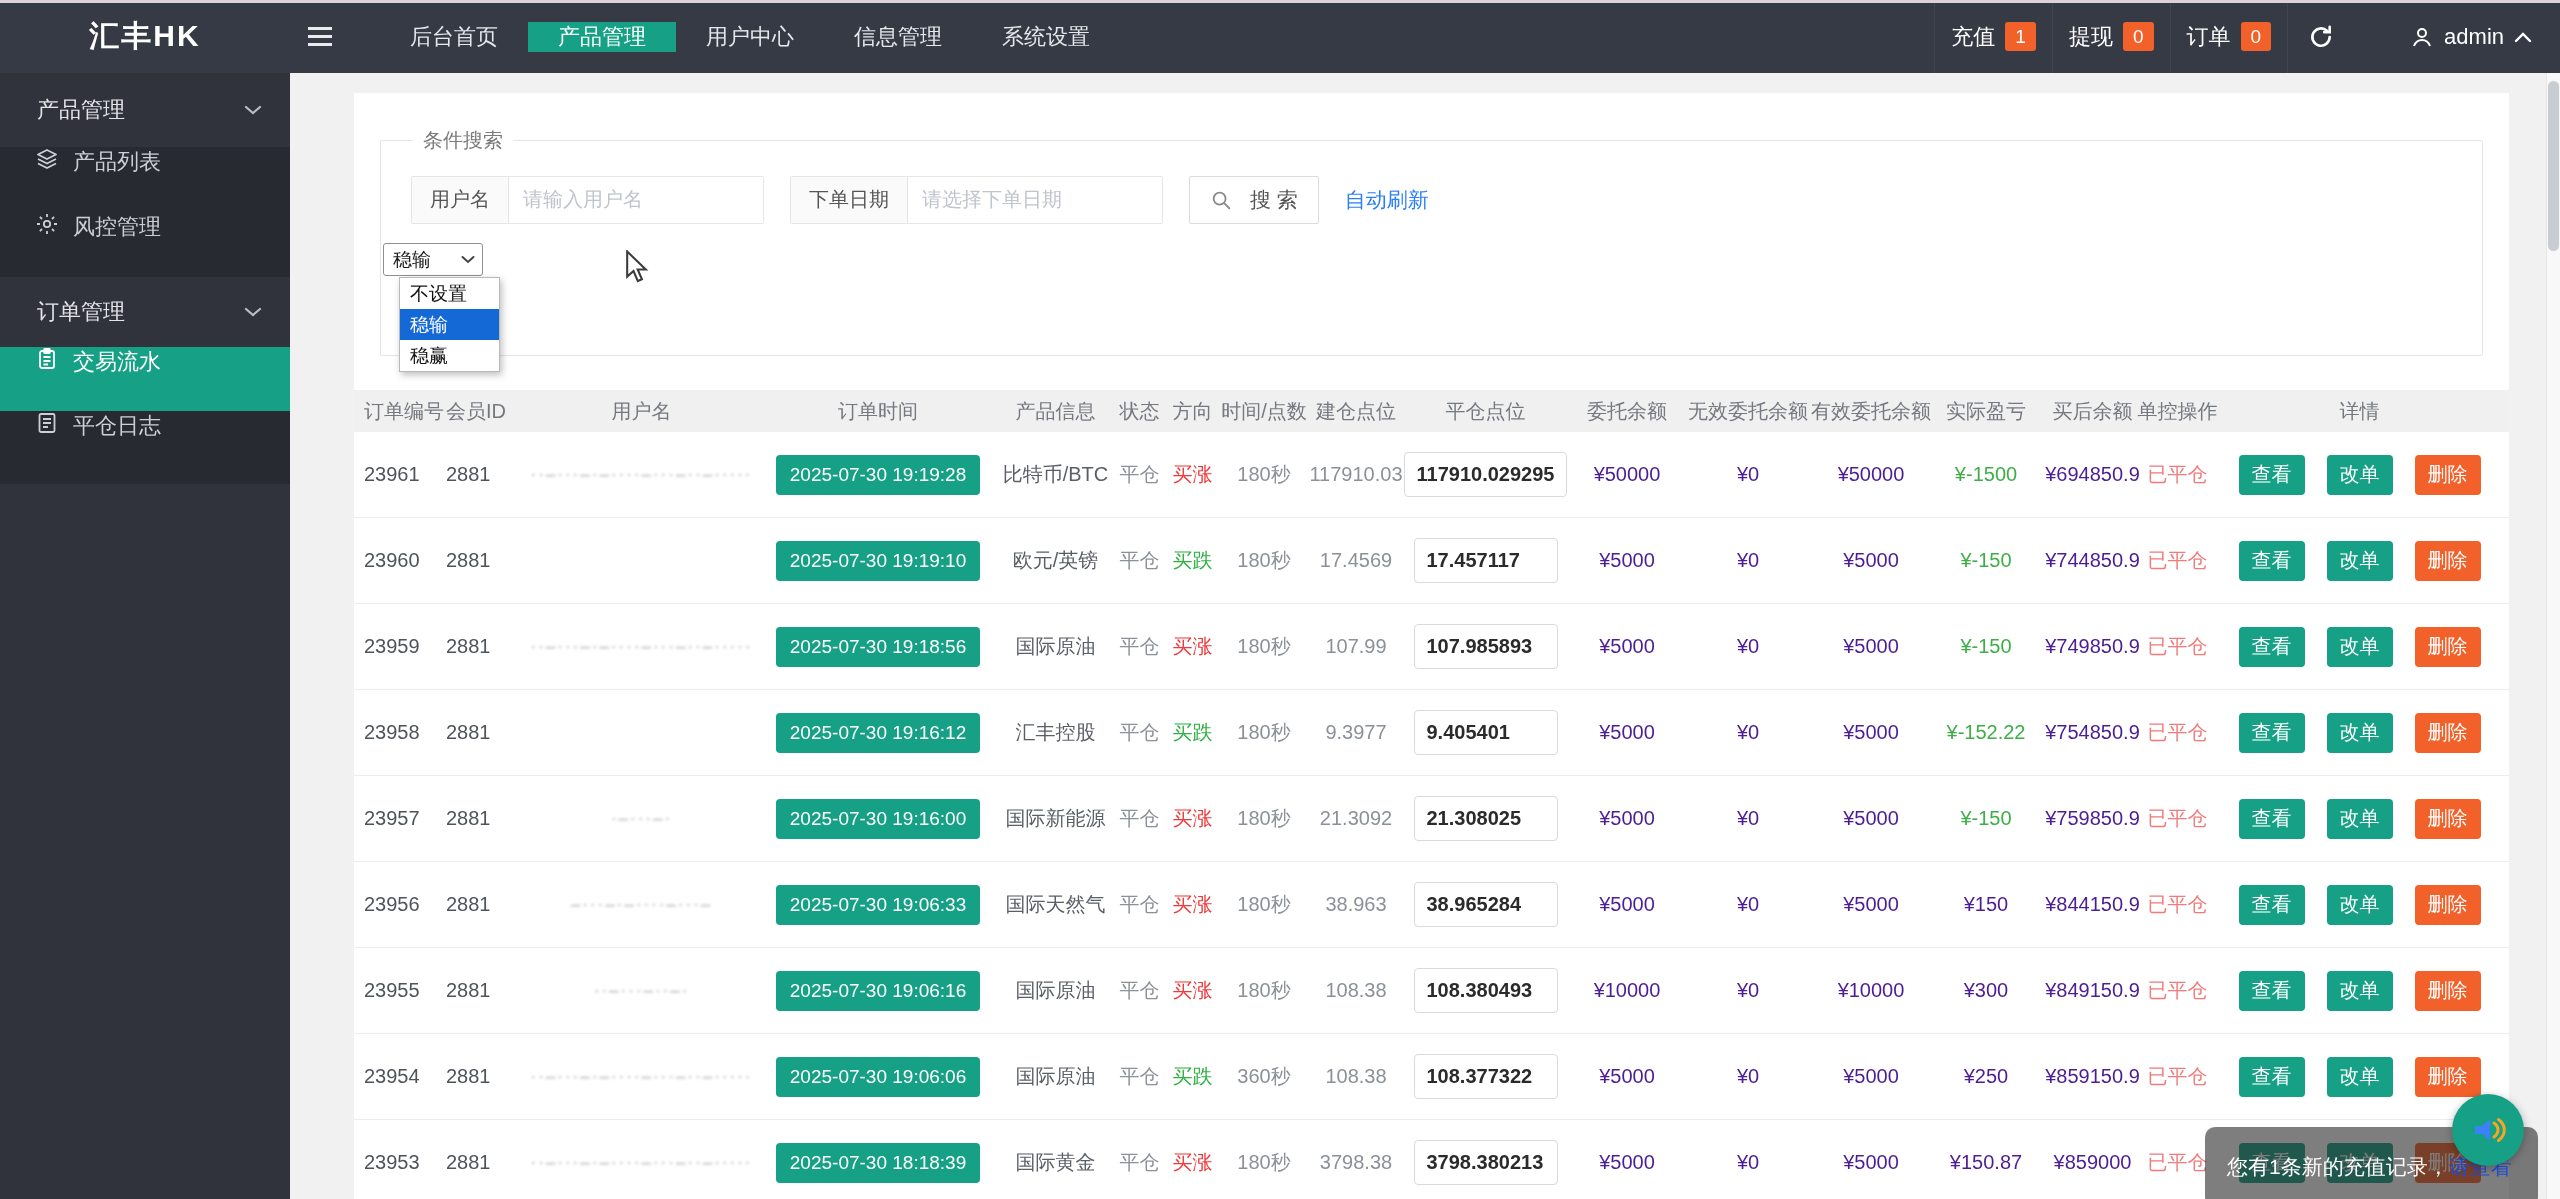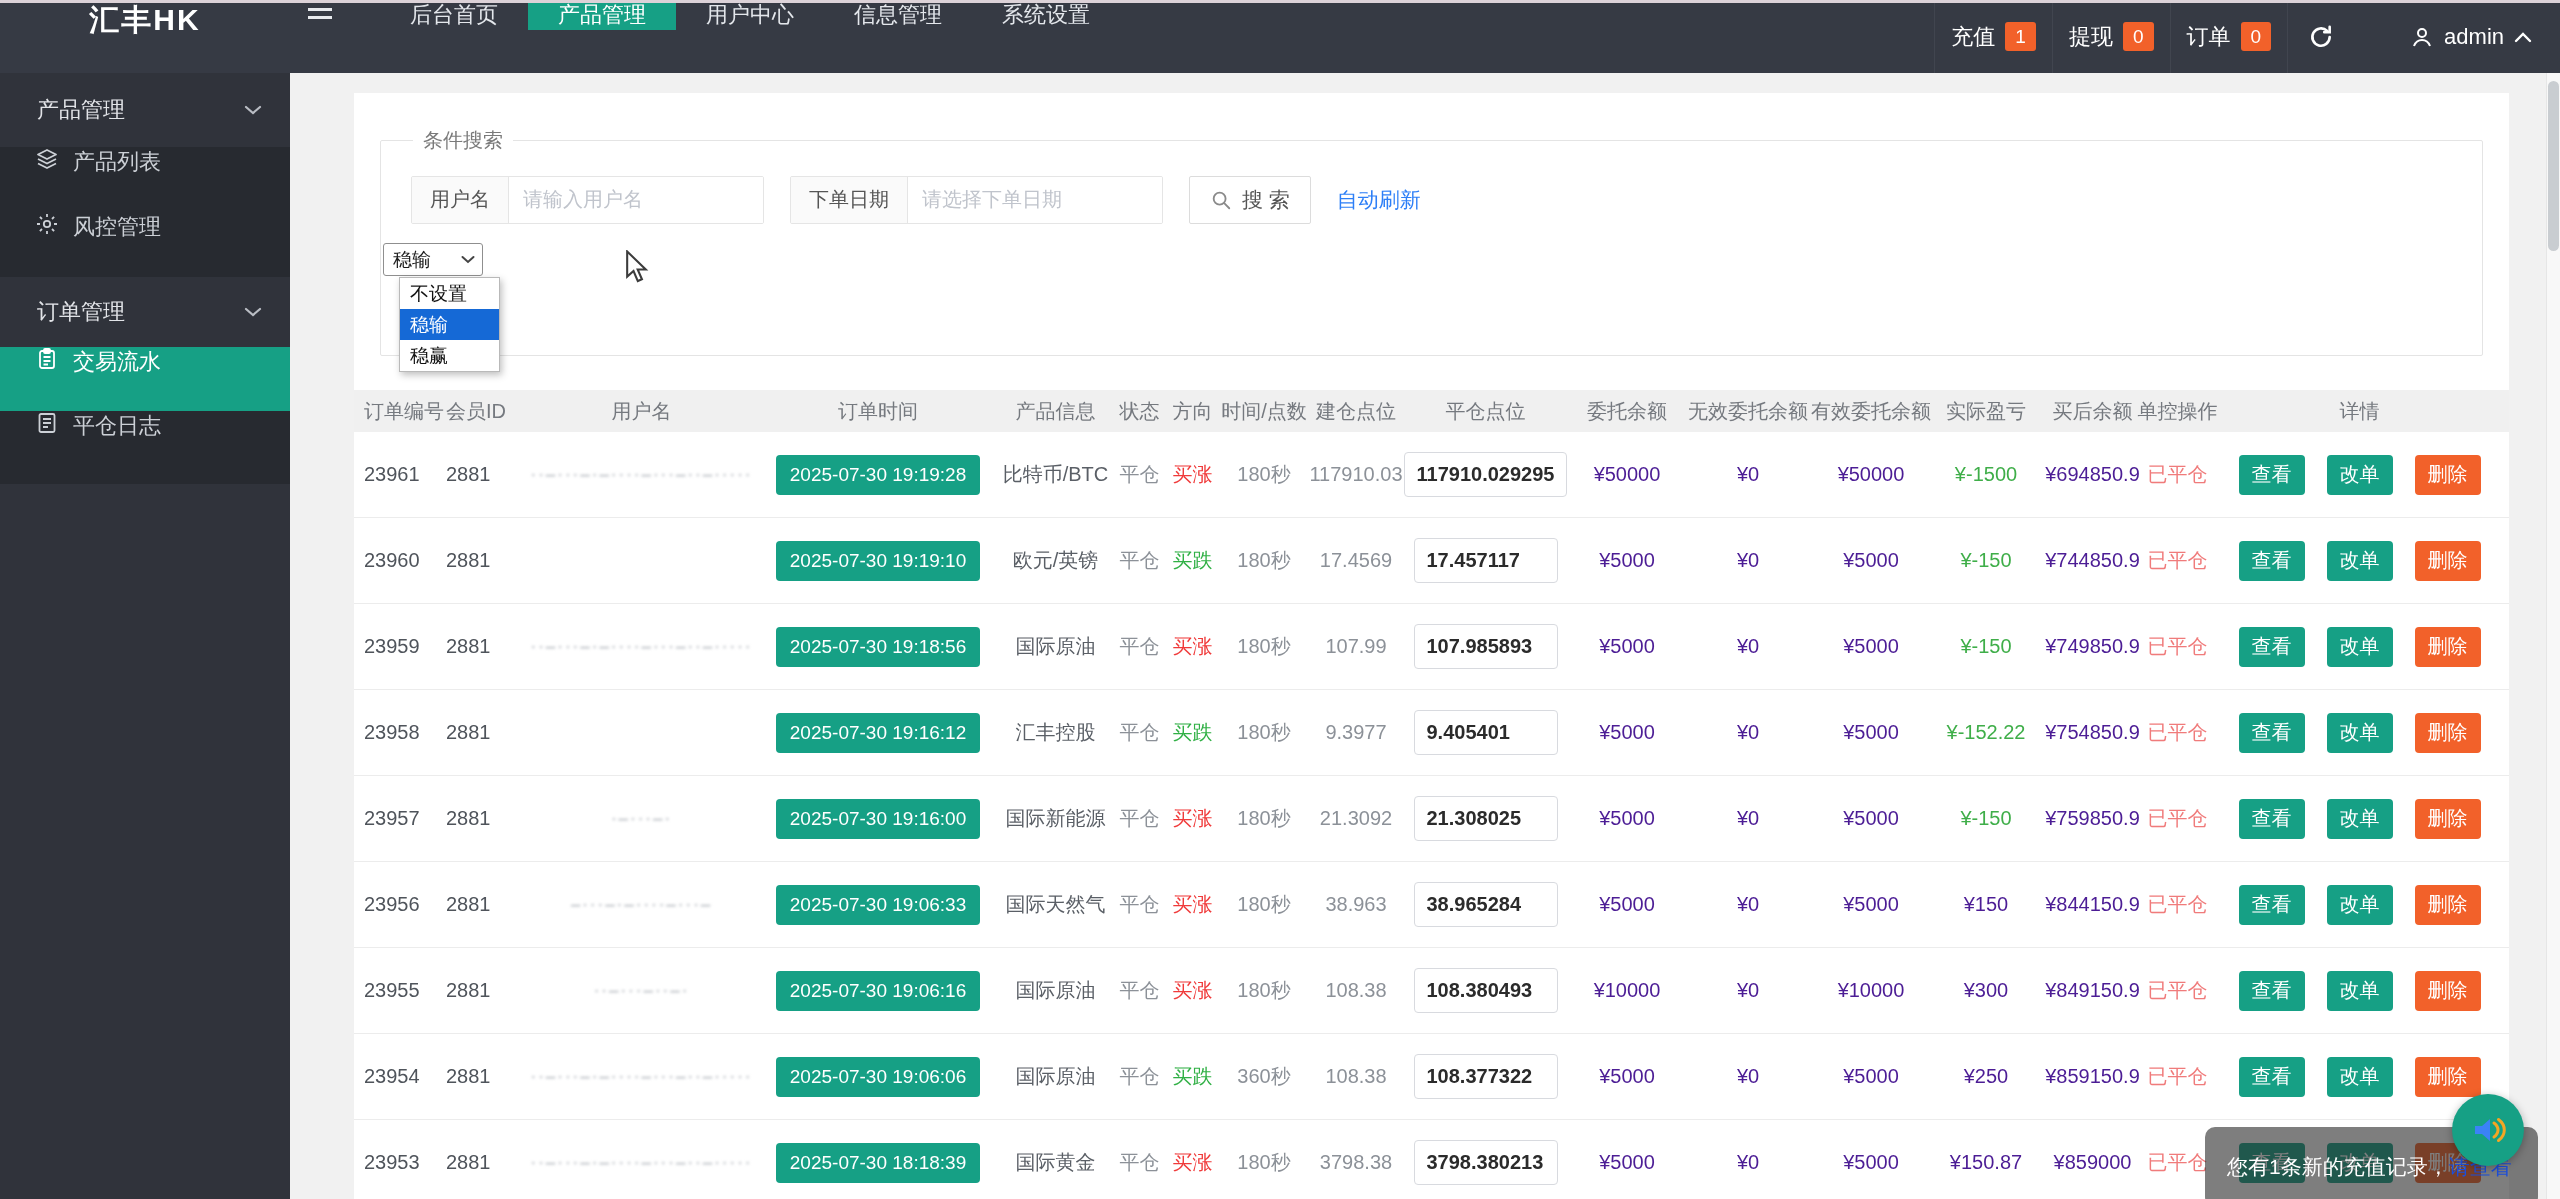--- a/index.html
+++ b/index.html
@@ -1,21 +1,21 @@
 <!DOCTYPE html>
 <html><head>
 <meta charset="utf-8">
 <style>
   html,body{margin:0;padding:0;}
   .screen{position:relative;width:2560px;height:1199px;overflow:hidden;background:#f1f1f1;
           font-family:"Liberation Sans","DejaVu Sans",sans-serif;}
   
   .win-strip{position:absolute;top:0;left:0;width:2560px;height:3px;background:#dcd2d8;z-index:60;}
   
-  .topbar{position:absolute;left:0;top:0;width:2560px;height:73px;background:#363a44;display:flex;align-items:flex-start;z-index:30;}
+  .topbar{position:absolute;left:0;top:0;width:2560px;height:73px;background:#363a44;display:flex;align-items:center;z-index:30;}
   .brand{width:290px;display:flex;align-items:center;justify-content:center;color:#fff;font-size:30px;font-weight:bold;letter-spacing:2px;}
   .hamburger{width:60px;display:flex;flex-direction:column;justify-content:center;align-items:center;gap:5px;cursor:pointer;}
   .hamburger i{display:block;width:24px;height:3px;background:#e8eaee;}
   .nav{display:flex;margin-left:30px;}
   .nav-item{padding:0 30px;display:flex;align-items:center;color:#e4e7ec;font-size:22px;cursor:pointer;white-space:nowrap;}
   .nav-item.active{background:#16a085;color:#fff;}
   .top-right{margin-left:auto;display:flex;align-items:center;padding-right:28px;}
   .quick{display:flex;align-items:center;color:#fff;font-size:22px;padding:0 16px;height:73px;border-left:1px solid rgba(255,255,255,0.06);cursor:pointer;white-space:nowrap;}
   .count-badge{background:#f2612a;color:#fff;font-size:19px;line-height:1;padding:5px 10px;border-radius:3px;margin-left:10px;}
   .refresh-btn{display:flex;align-items:center;padding:0 20px;height:73px;border-left:1px solid rgba(255,255,255,0.06);cursor:pointer;}
@@ -31,21 +31,21 @@
   .sicon{width:24px;height:24px;flex:none;}
   
   .panel{position:absolute;left:354px;top:93px;width:2155px;height:1106px;background:#fff;z-index:5;}
   .fs{margin:34px 26px 0 26px;height:229px;border:1px solid #e4e4e4;border-radius:2px;box-sizing:border-box;}
   .fs legend{margin-left:20px;padding:0 10px;color:#7a7a7a;font-size:20px;}
   .controls{display:flex;align-items:center;gap:26px;margin:16px 0 0 18px;}
   .igroup{display:flex;height:46px;border:1px solid #e5e5e5;border-radius:2px;overflow:hidden;background:#fff;}
   .ilabel{display:flex;align-items:center;padding:0 18px;background:#fafafa;border-right:1px solid #e5e5e5;color:#555;font-size:20px;white-space:nowrap;}
   .ifield{border:none;outline:none;padding:0 14px;font-size:20px;width:226px;color:#333;}
   .ifield::placeholder{color:#c0c4cc;}
-  .search-btn{height:48px;display:flex;align-items:center;gap:10px;padding:0 20px;background:#fff;border:1px solid #dcdcdc;border-radius:2px;font-size:21px;color:#555;cursor:pointer;}
+  .search-btn{height:48px;display:flex;align-items:center;gap:18px;padding:0 20px;background:#fff;border:1px solid #dcdcdc;border-radius:2px;font-size:21px;color:#555;cursor:pointer;}
   .auto-refresh{color:#2d7ff7;font-size:21px;cursor:pointer;white-space:nowrap;}
   
   .sel{position:absolute;left:29px;top:150px;width:100px;height:33px;box-sizing:border-box;border:1px solid #8f8f8f;border-radius:3px;background:#fff;display:flex;align-items:center;justify-content:space-between;padding:0 7px 0 9px;font-size:19px;color:#1a1a1a;cursor:pointer;z-index:40;}
   .sel-list{position:absolute;left:45px;top:184px;width:101px;box-sizing:border-box;background:#fff;border:1px solid #b9b9b9;box-shadow:2px 3px 7px rgba(0,0,0,0.25);z-index:41;}
   .sel-opt{height:31px;display:flex;align-items:center;padding:0 10px;font-size:19px;color:#111;cursor:pointer;}
   .sel-opt.selected{background:#1569d6;color:#fff;}
   
   .tbl{margin-top:34px;}
   .thr{display:flex;height:42px;background:#f0f0f0;align-items:center;color:#75797f;font-size:20px;}
   .tr{display:flex;height:85px;align-items:center;border-bottom:1px solid #ececec;background:#fff;font-size:20px;}

